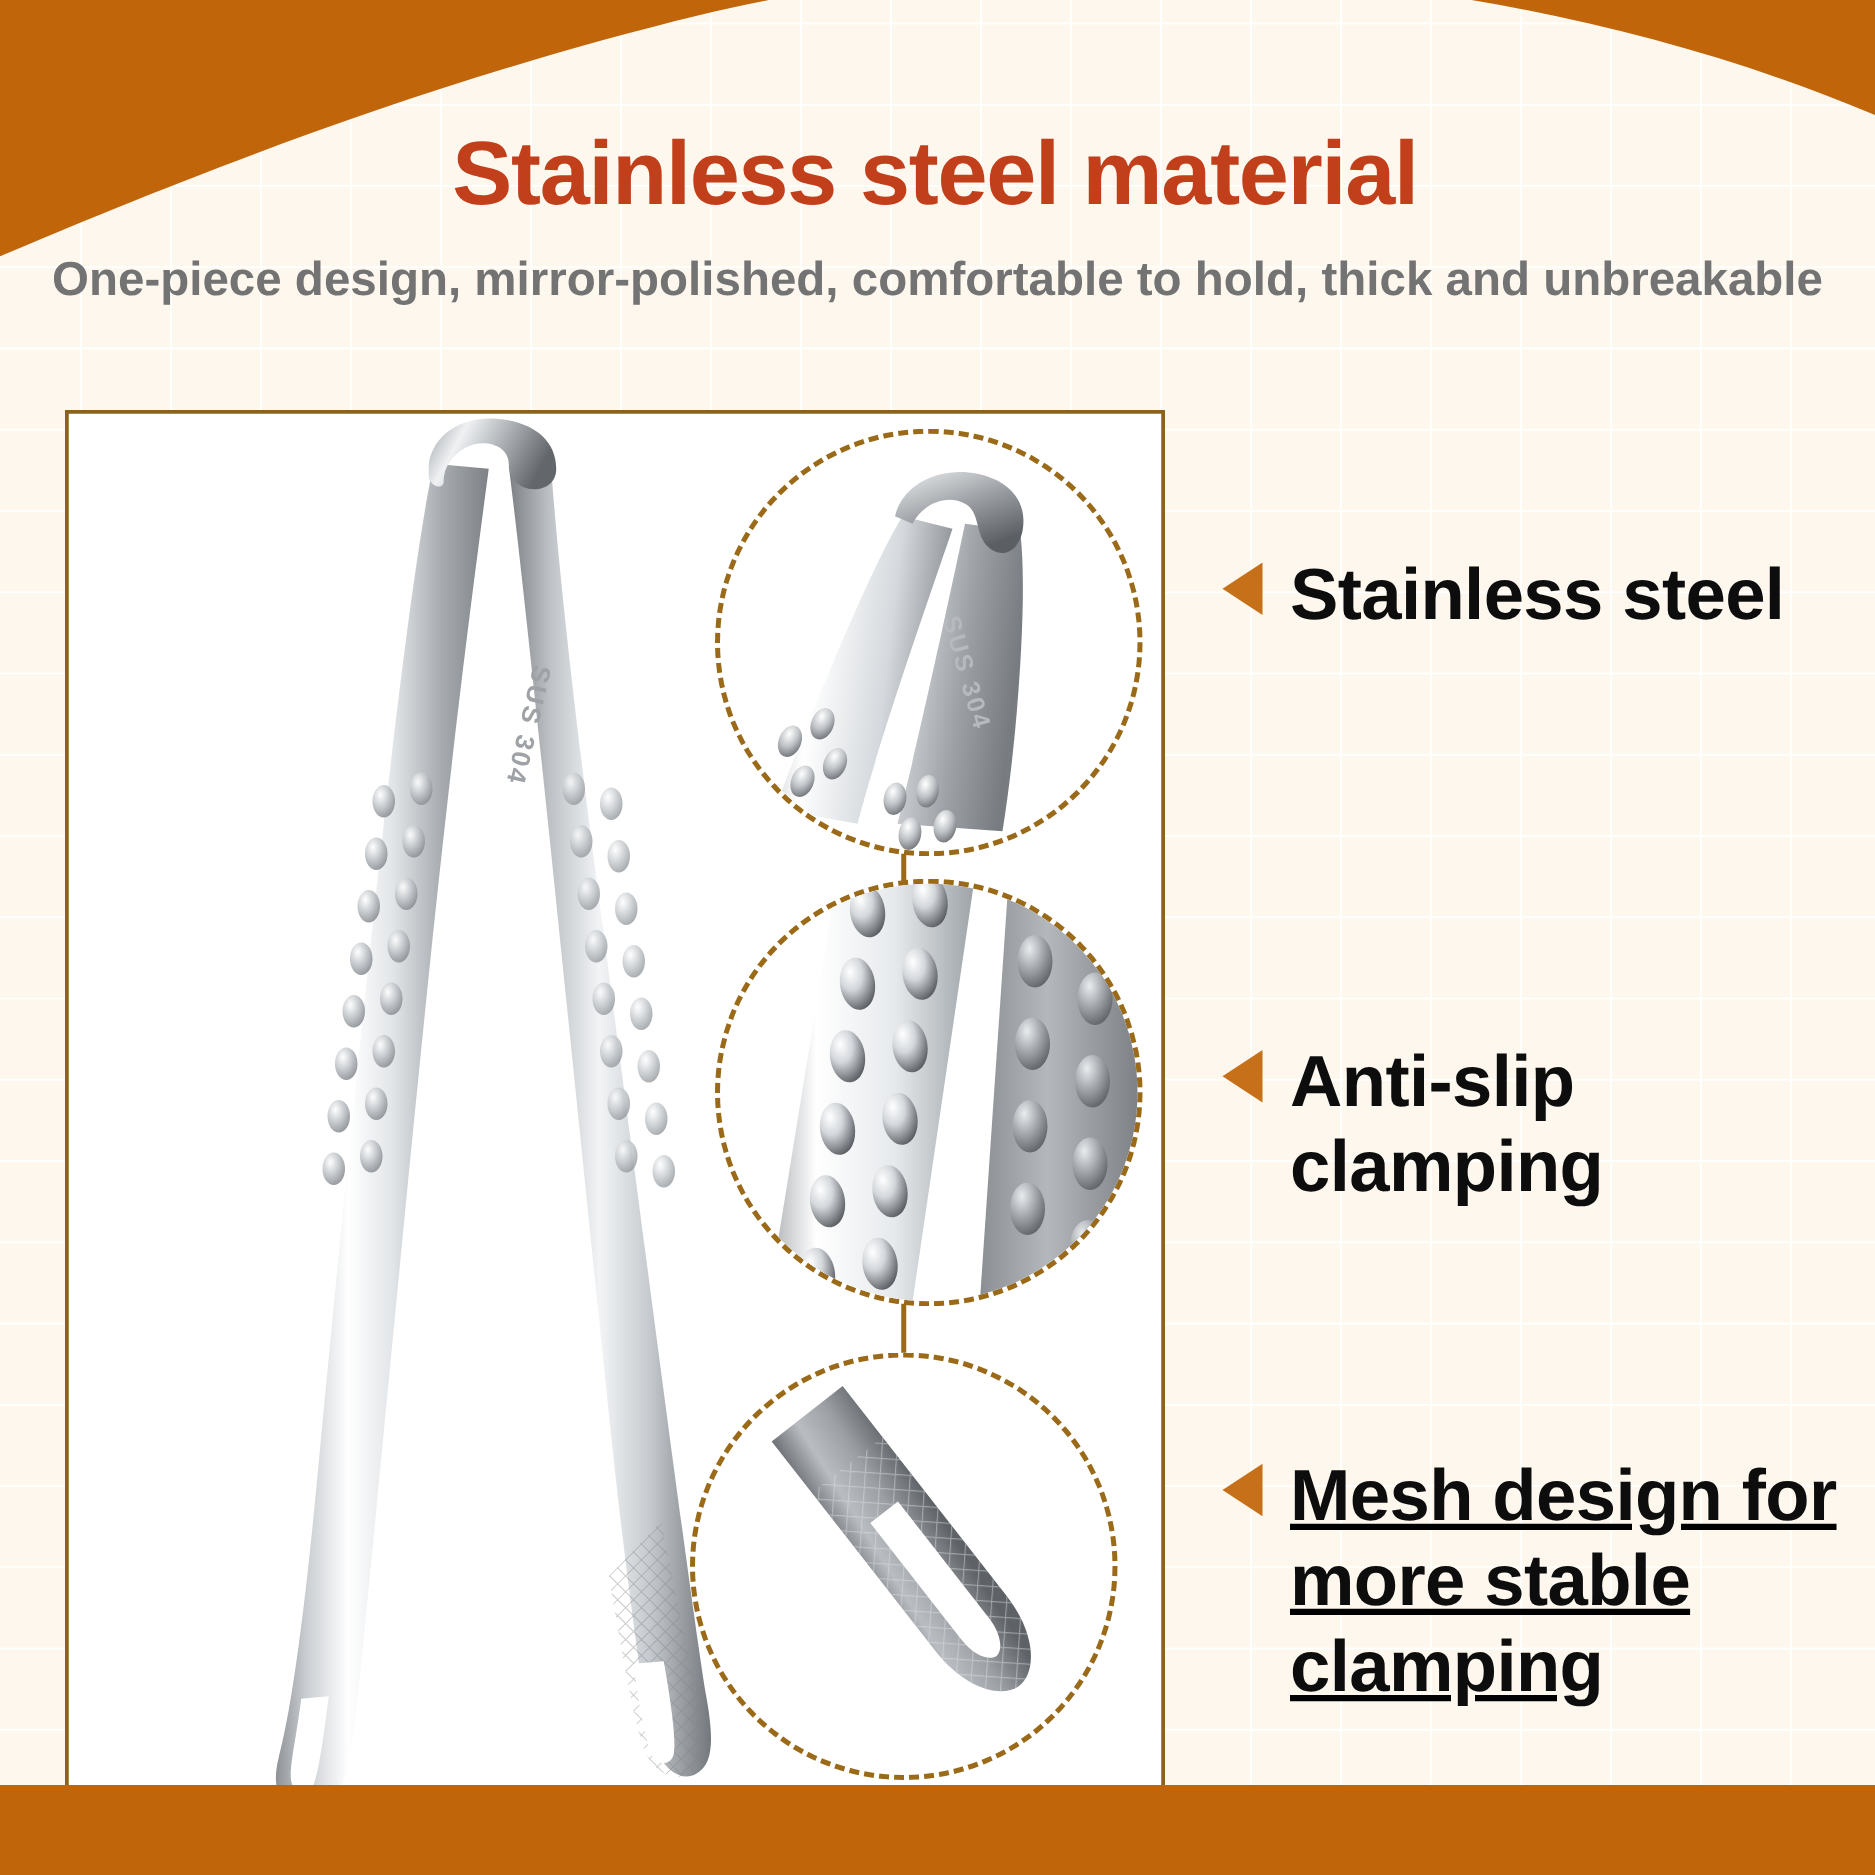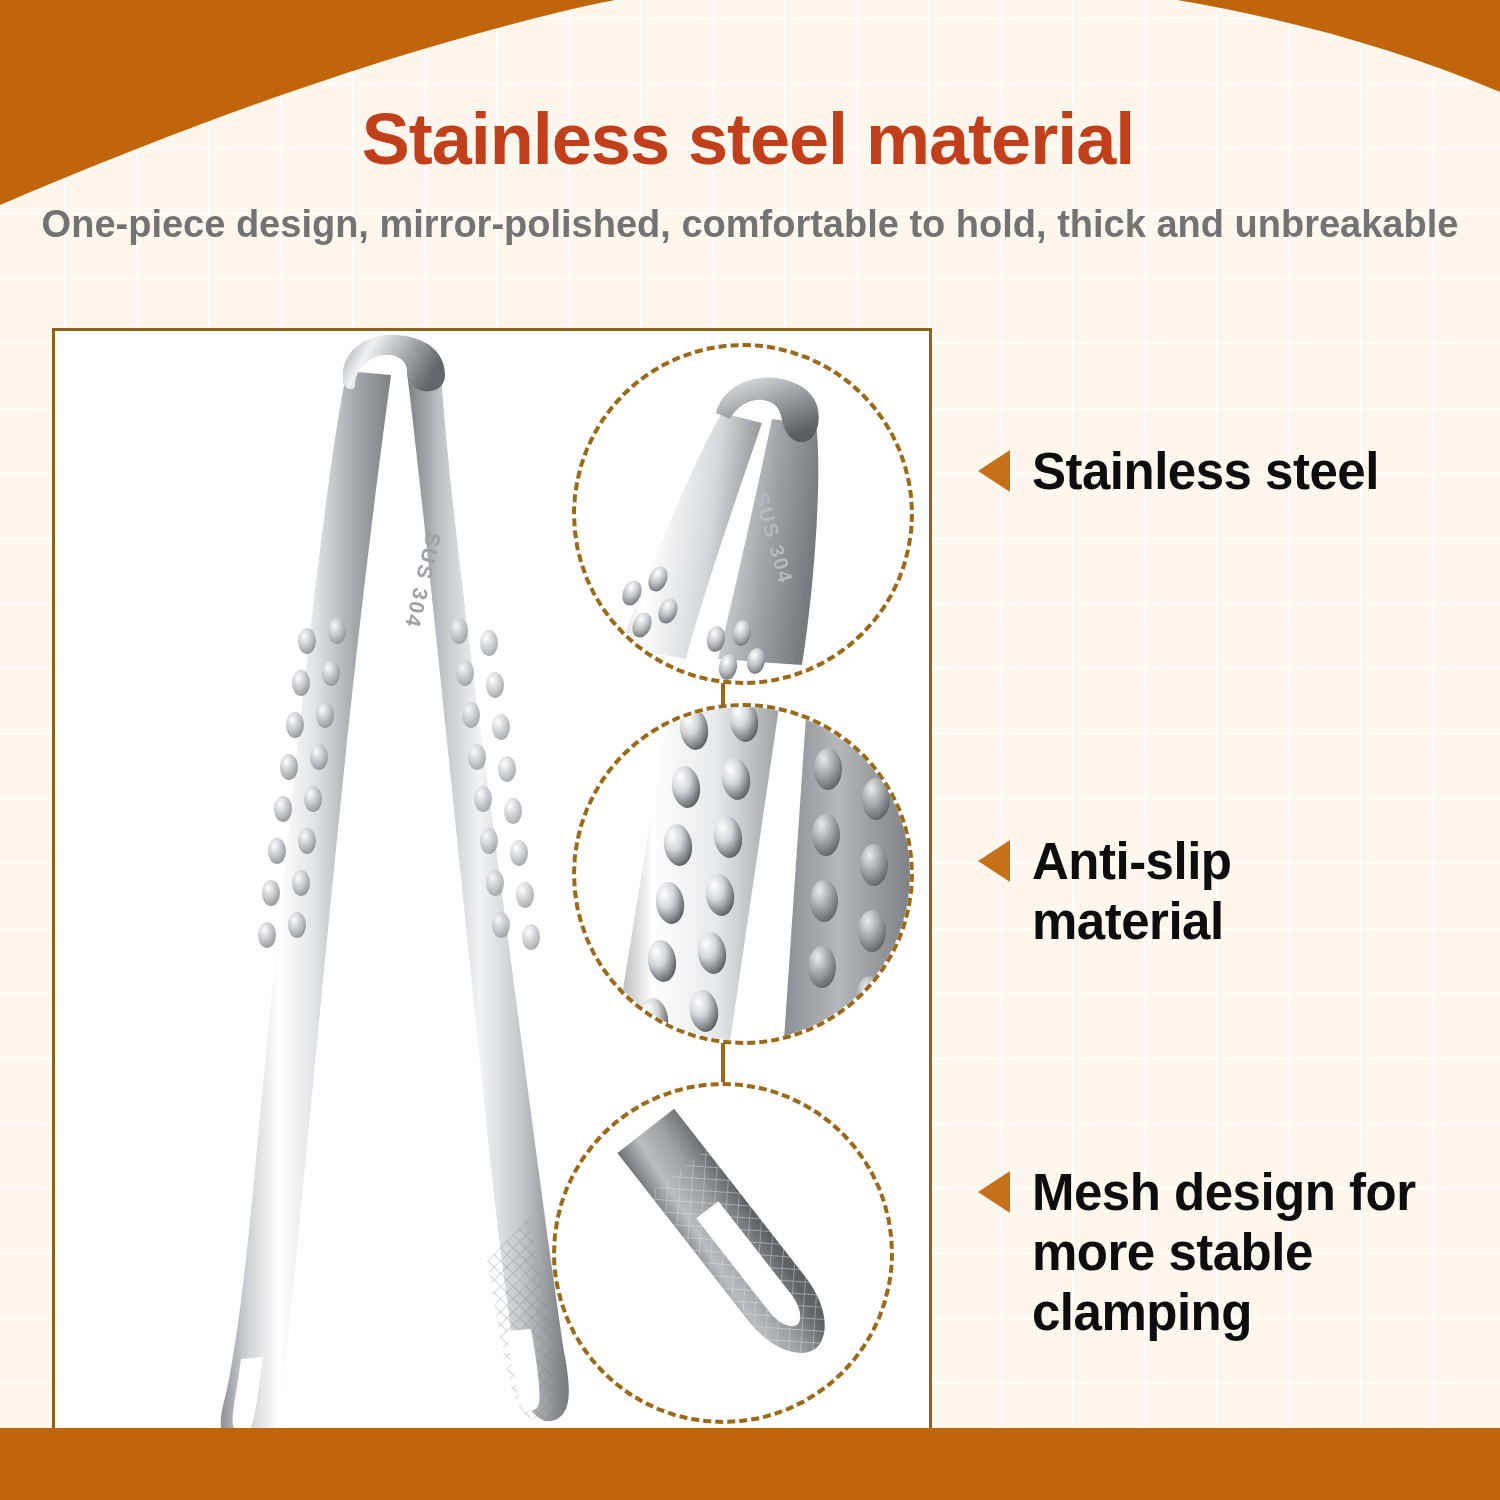--- a/index.html
+++ b/index.html
@@ -104,31 +104,31 @@
   }
   .callout-arrow {
     flex:0 0 auto;
     margin-top:8px;
     width:0; height:0;
     border-top:21px solid transparent;
     border-bottom:21px solid transparent;
     border-right:32px solid #C6711A;
   }
   .callout-text {
-    font-size:51px;
+    font-size:58px;
     font-weight:bold;
     color:#0D0D0D;
     line-height:1.18;
     letter-spacing:-0.5px;
     white-space:pre-line;
   }
 
   #callout-1 { left:978px; top:442px; }
   #callout-2 { left:978px; top:832px; }
-  #callout-3 { left:978px; top:1163px; }
+  #callout-3 { left:978px; top:1163px;text-decoration:underline; }
 </style>
 </head>
 <body>
 
 <div id="stage">
 
   <div id="grid"></div>
 
   <div id="header-band">
     <svg width="1500" height="210" viewBox="0 0 1500 210" xmlns="http://www.w3.org/2000/svg">
@@ -379,21 +379,21 @@
   </div>
 
   <div class="callout" id="callout-1">
     <span class="callout-arrow"></span>
     <span class="callout-text">Stainless steel</span>
   </div>
 
   <div class="callout" id="callout-2">
     <span class="callout-arrow"></span>
     <span class="callout-text">Anti-slip
-material</span>
+clamping</span>
   </div>
 
   <div class="callout" id="callout-3">
     <span class="callout-arrow"></span>
     <span class="callout-text">Mesh design for
 more stable
 clamping</span>
   </div>
 
   <div id="footer-bar"></div>

